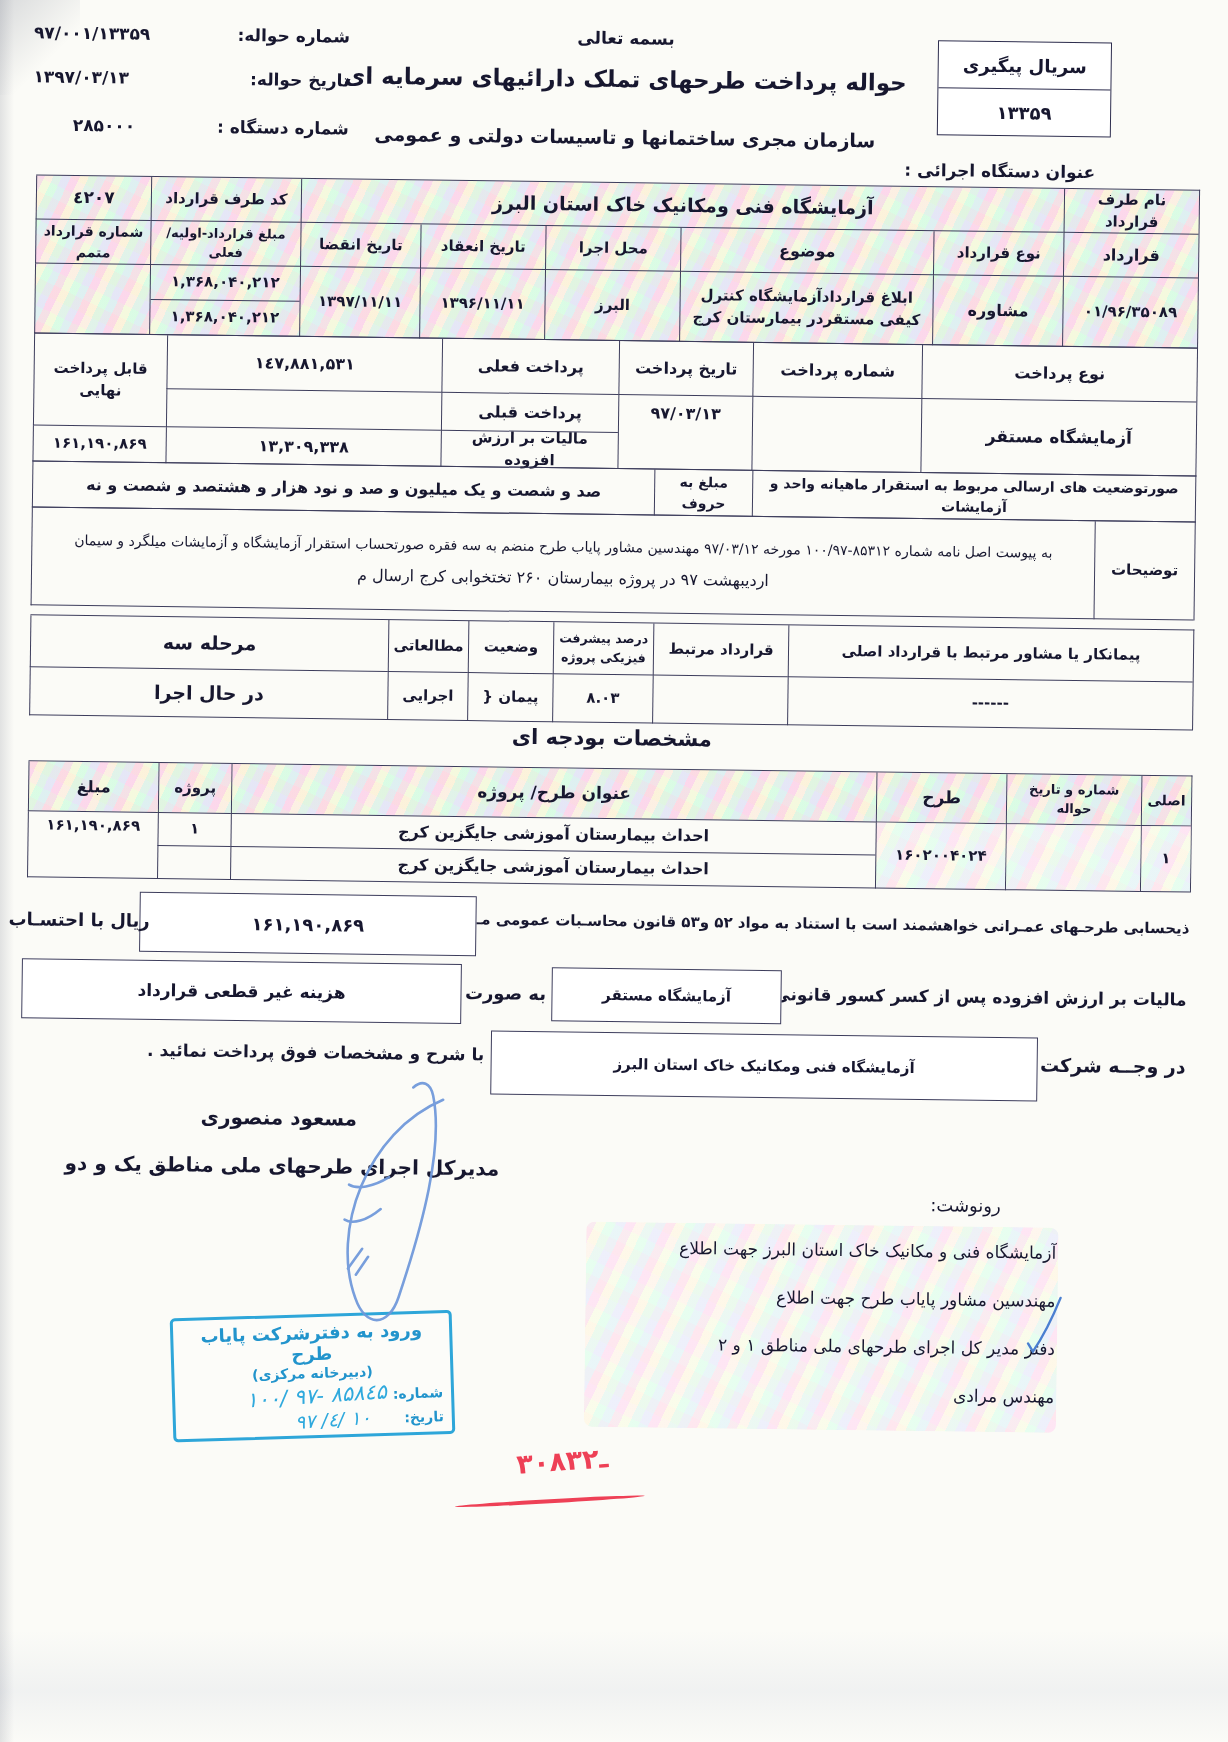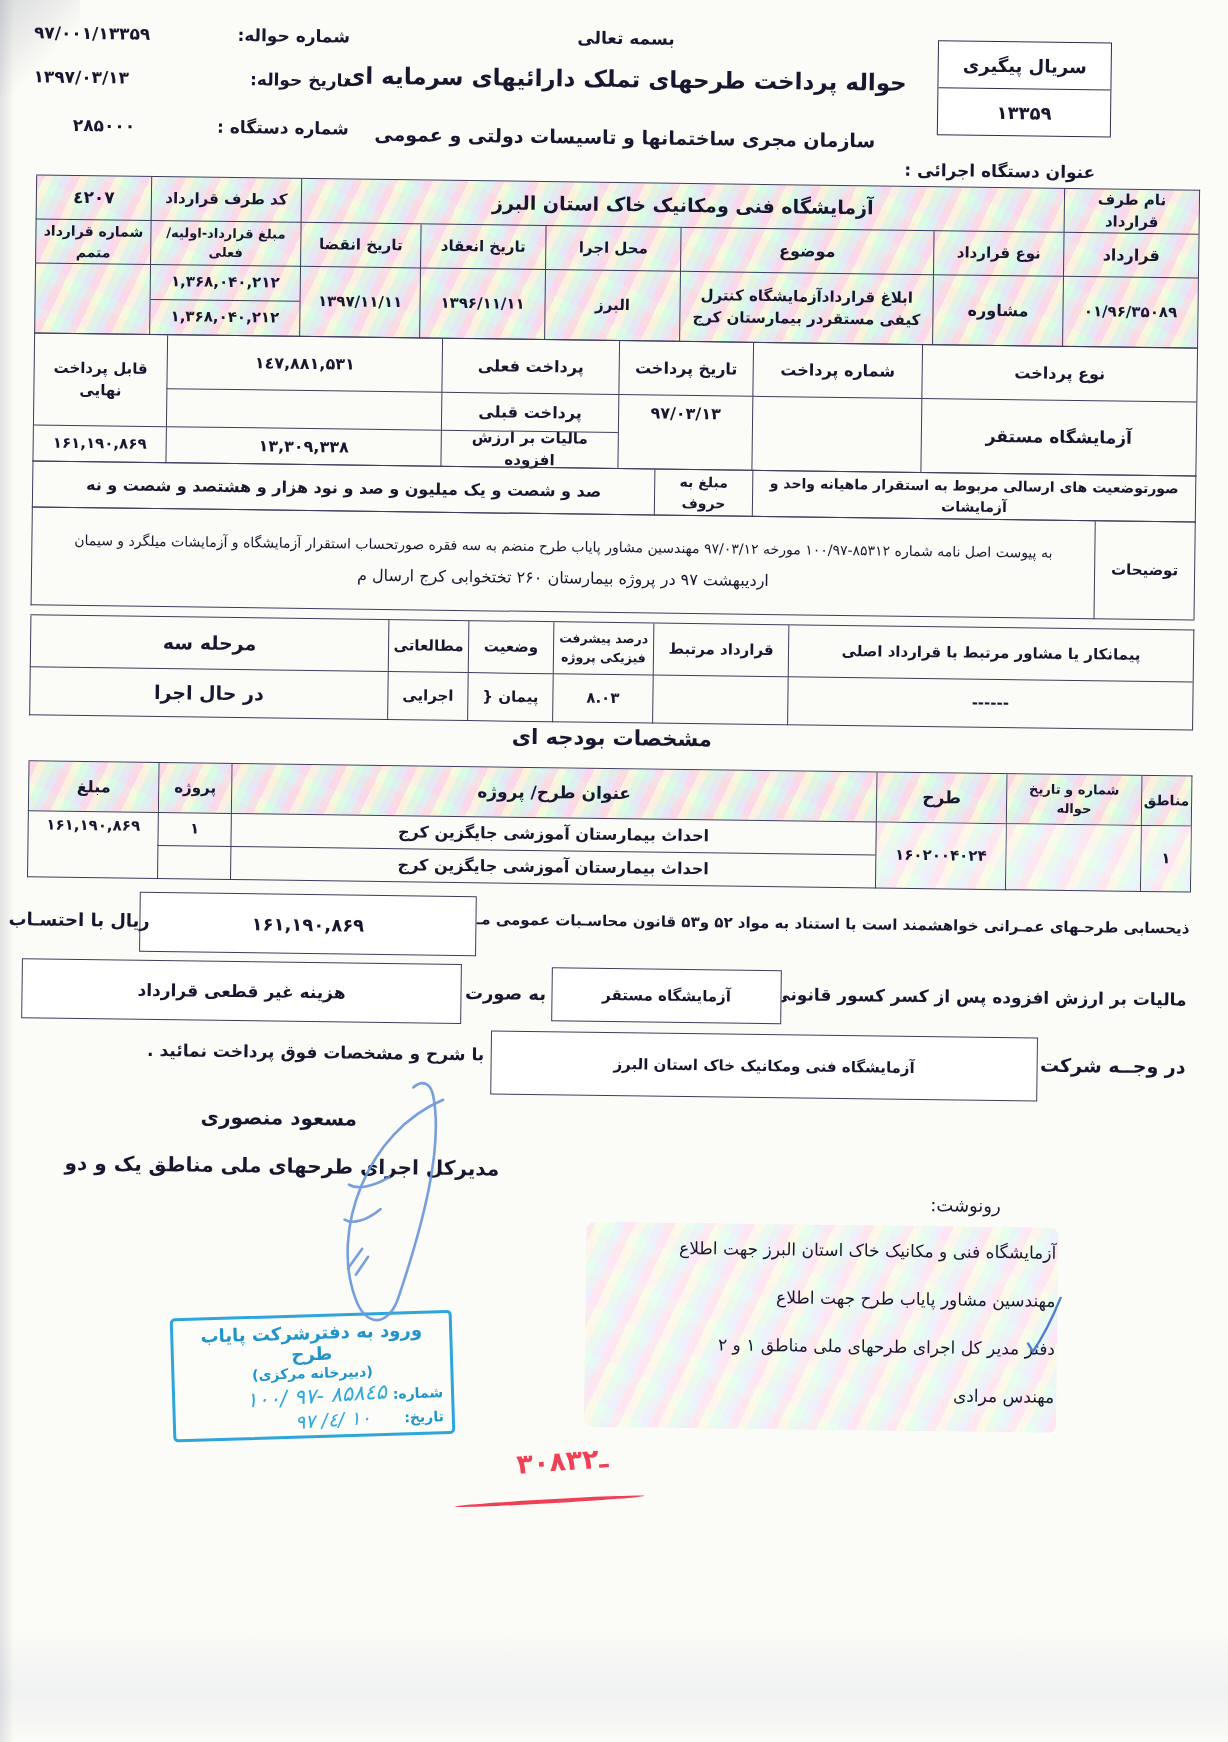--- a/index.html
+++ b/index.html
@@ -151,21 +151,21 @@
       <div class="c" style="grid-column:2;grid-row:2;"></div>
       <div class="c f15" style="grid-column:3;grid-row:2;">۸.۰۳</div>
       <div class="c f15" style="grid-column:4;grid-row:2;">پیمان {</div>
       <div class="c f15" style="grid-column:5;grid-row:2;">اجرایی</div>
       <div class="c f19" style="grid-column:6;grid-row:2;">در حال اجرا</div>
     </div>
 
     <div class="abs ctr b f21" style="left:430px;top:726px;width:370px;">مشخصات بودجه ای</div>
 
     <div class="grid" style="left:32px;top:768px;grid-template-columns:50px 135px 130px 645px 73px 130px;grid-template-rows:50px 33px 33px;">
-      <div class="c f14 holo" style="grid-column:1;grid-row:1;">مناطق</div>
+      <div class="c f14 holo" style="grid-column:1;grid-row:1;">اصلی</div>
       <div class="c f13 holo" style="grid-column:2;grid-row:1;">شماره و تاریخ حواله</div>
       <div class="c f17 holo" style="grid-column:3;grid-row:1;">طرح</div>
       <div class="c f17 holo" style="grid-column:4;grid-row:1;">عنوان طرح/ پروژه</div>
       <div class="c f15 holo" style="grid-column:5;grid-row:1;">پروژه</div>
       <div class="c f16 holo" style="grid-column:6;grid-row:1;">مبلغ</div>
 
       <div class="c f15 holo-soft" style="grid-column:1;grid-row:2/span 2;">۱</div>
       <div class="c holo-soft" style="grid-column:2;grid-row:2/span 2;"></div>
       <div class="c f15 holo-soft" style="grid-column:3;grid-row:2/span 2;">۱۶۰۲۰۰۴۰۲۴</div>
       <div class="c f16" style="grid-column:4;grid-row:2;">احداث بیمارستان آموزشی جایگزین کرج</div>

